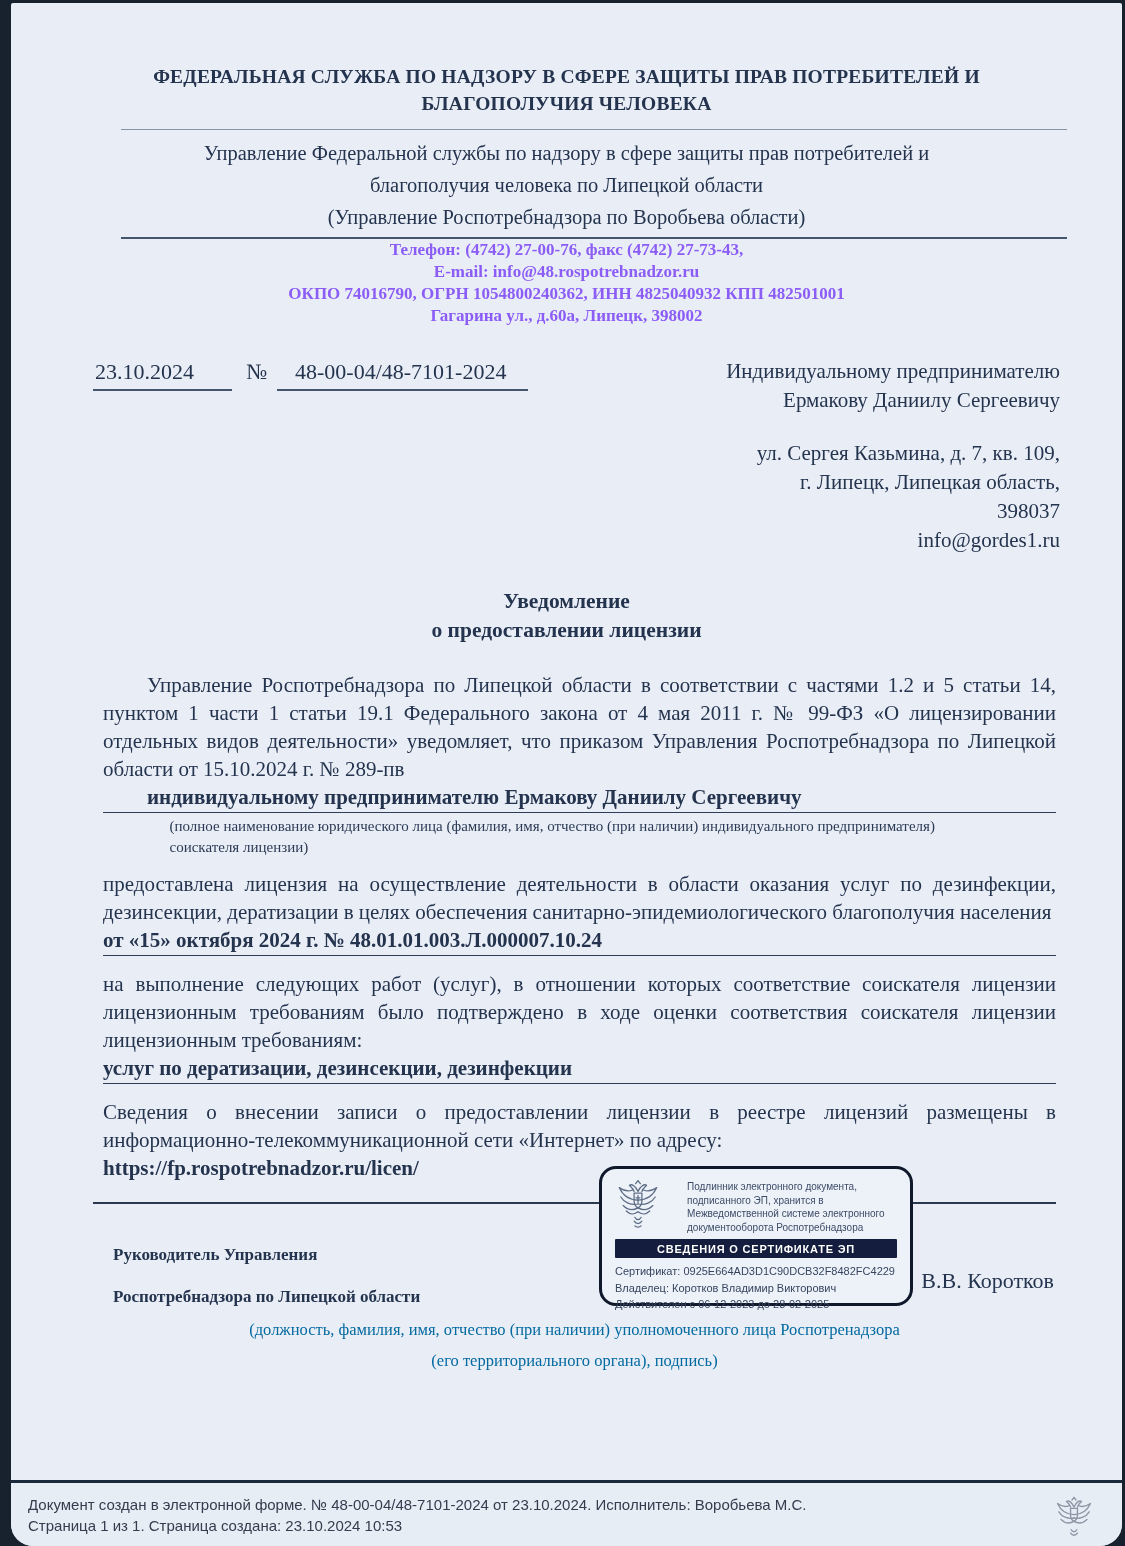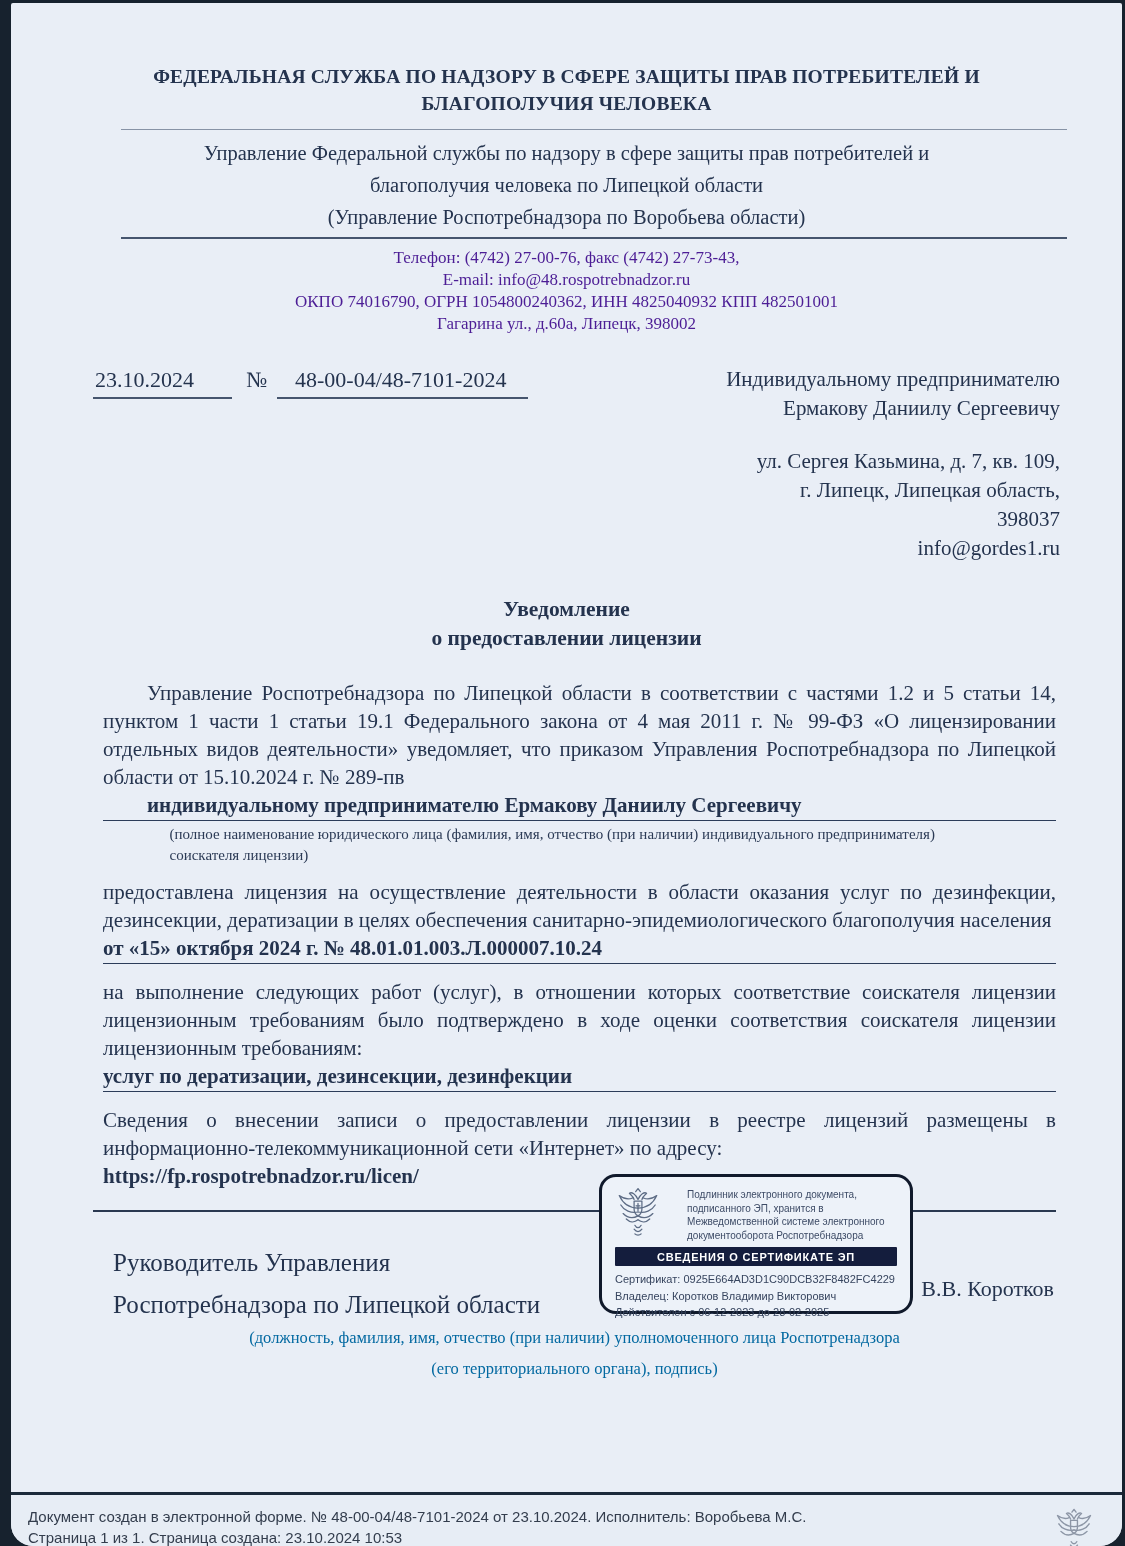--- a/index.html
+++ b/index.html
@@ -35,21 +35,21 @@
   }
   .org-secondary {
     font-size: 20.5px; line-height: 32px; font-weight: 500;
     max-width: 840px; margin: 7px auto 0;
   }
   .org-short { font-size: 20.5px; line-height: 32px; font-weight: 500; }
   .rule-2 {
     height: 0; border-top: 2px solid #46556e;
     margin: 4px 55px 0 110px;
   }
-  .contacts { text-align: center; font-size: 17px; line-height: 22px; margin-top: 8px; color: #4c1d95; }
+  .contacts { text-align: center; font-size: 17px; line-height: 22px; color: #8b5cf6; font-weight: bold; }
 
   
   .ref-row {
     display: flex; justify-content: space-between;
     margin: 30px 62px 0 82px;
   }
   .ref-left { font-size: 22px; white-space: nowrap; padding-top: 2px; }
   .ref-date {
     display: inline-block; border-bottom: 2px solid #46556e;
     padding: 0 38px 4px 2px;
@@ -84,21 +84,21 @@
     max-width: 820px; margin: 3px auto 0; color: #2b3a55;
   }
   .gap-12 { height: 12px; } .gap-14 { height: 14px; }
 
   
   .sig-section { position: relative; height: 200px; margin: 0 66px 0 82px; }
   .sig-rule {
     position: absolute; left: 0; right: 0; top: 20px;
     border-top: 2px solid #2a3850;
   }
-  .signer-position { position: absolute; left: 20px; top: 52px; font-size: 25px; line-height: 42px; }
+  .signer-position { position: absolute; left: 20px; top: 52px; font-size: 17px; line-height: 42px; font-weight: bold; }
   .signer-name { position: absolute; right: 2px; top: 86px; font-size: 22px; }
   .sig-caption {
     position: absolute; left: 0; right: 0; top: 132px;
     text-align: center; font-size: 16.5px; line-height: 31px; color: #0369a1;
   }
 
   .stamp {
     position: absolute; left: 506px; top: -16px;
     width: 314px; height: 140px;
     background: #edf2f9;
@@ -115,21 +115,21 @@
     background: #141d3d; color: #ffffff;
     font-size: 11px; font-weight: bold; letter-spacing: 0.8px;
     text-align: center; padding: 4px 0 3px;
     margin: 5px 2px 5px 2px; border-radius: 1px;
   }
   .stamp-info { font-size: 11px; line-height: 16.5px; color: #37455f; padding-left: 2px; }
 
   
   .footer {
     position: absolute; left: 0; right: 0; bottom: 0;
-    height: 54px;
+    height: 66px;
     border-top: 3px solid #1b2a3a;
     background: #e7edf5;
     font-family: "Liberation Sans", "DejaVu Sans", sans-serif;
     font-size: 15px; line-height: 21px; color: #333d4d;
     padding: 11px 0 0 17px;
   }
   .footer-eagle {
     position: absolute; right: 26px; top: 12px;
     width: 44px; height: 46px; color: #7d8798; opacity: 0.85;
   }

